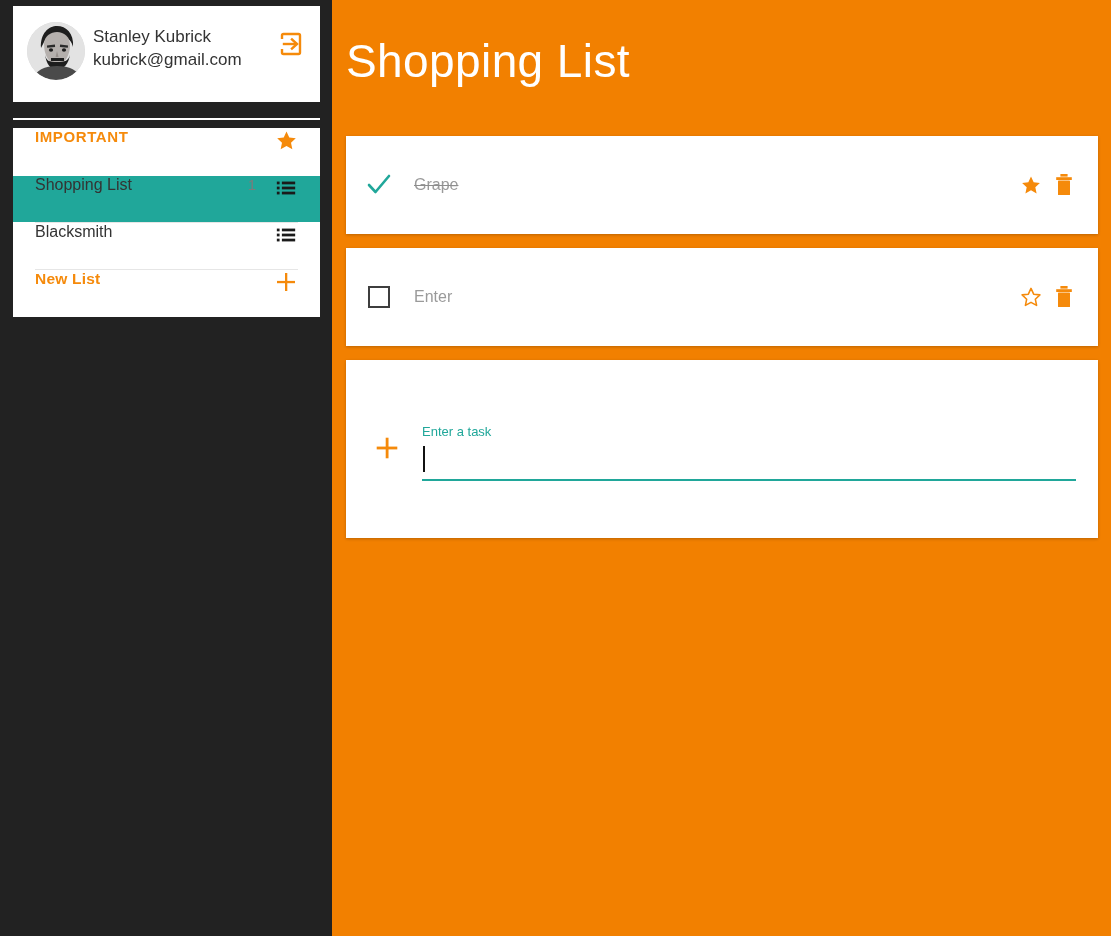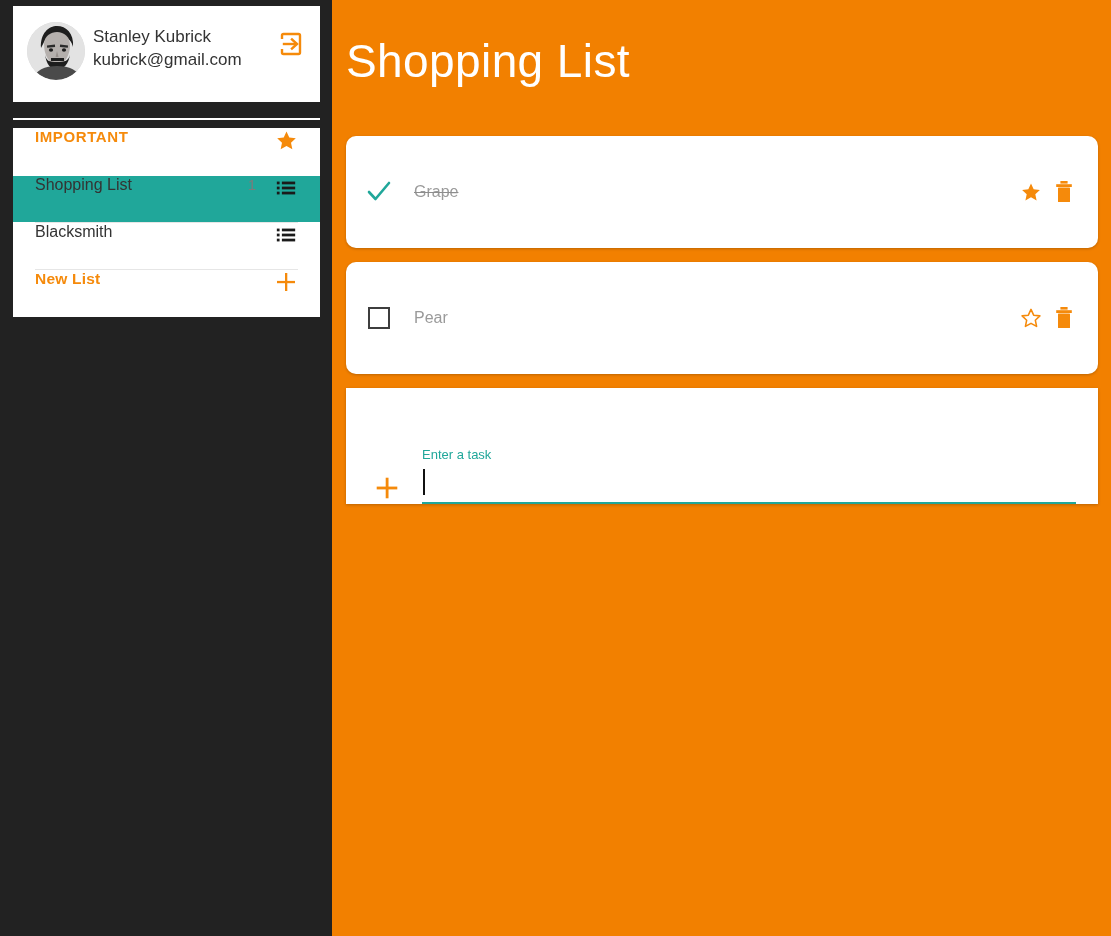--- a/index.html
+++ b/index.html
@@ -183,25 +183,24 @@
   }
 
   .card {
     background: #ffffff;
     width: 752px;
     box-shadow: 0 1px 3px rgba(0,0,0,0.22);
     margin-bottom: 14px;
   }
 
   .task-card {
-    height: 112px;
+    height: 98px;
     display: flex;
     align-items: center;
     padding: 0 22px 0 18px;
-    border-radius: 10px;
   }
 
   .check-box {
     flex: 0 0 auto;
     width: 30px;
     height: 30px;
     display: flex;
     align-items: center;
     justify-content: center;
     cursor: pointer;
@@ -239,23 +238,23 @@
     cursor: pointer;
     display: flex;
     align-items: center;
     justify-content: center;
     width: 24px;
     height: 26px;
   }
 
   
   .add-card {
-    height: 116px;
-    display: flex;
-    align-items: flex-end;
+    height: 178px;
+    display: flex;
+    align-items: center;
     padding: 0 22px 0 26px;
   }
   .plus-btn {
     flex: 0 0 auto;
     width: 30px;
     height: 30px;
     margin-right: 20px;
     background: none;
     border: none;
     padding: 0;
@@ -442,21 +441,21 @@
               <rect x="4" y="7.6" width="12" height="14.4" rx="0.6" fill="#f58a0b"></rect>
             </svg>
           </button>
         </span>
       </div>
 
       <div class="card task-card">
         <span class="check-box">
           <span class="empty-box"></span>
         </span>
-        <span class="task-label">Pear</span>
+        <span class="task-label">Enter</span>
         <span class="task-actions">
           <button class="icon-btn">
             <svg width="22" height="22" viewBox="0 0 24 24" xmlns="http://www.w3.org/2000/svg" aria-hidden="true">
               <path d="M12 2.6 L14.9 8.9 L21.7 9.7 L16.7 14.4 L18.1 21.2 L12 17.8 L5.9 21.2 L7.3 14.4 L2.3 9.7 L9.1 8.9 Z" fill="none" stroke="#f58a0b" stroke-width="1.7" stroke-linejoin="round"></path>
             </svg>
           </button>
           <button class="icon-btn">
             <svg width="20" height="24" viewBox="0 0 20 24" xmlns="http://www.w3.org/2000/svg" aria-hidden="true">
               <rect x="6.4" y="1" width="7.2" height="2.6" fill="#f58a0b"></rect>
               <rect x="2.2" y="4.2" width="15.6" height="2.8" fill="#f58a0b"></rect>

